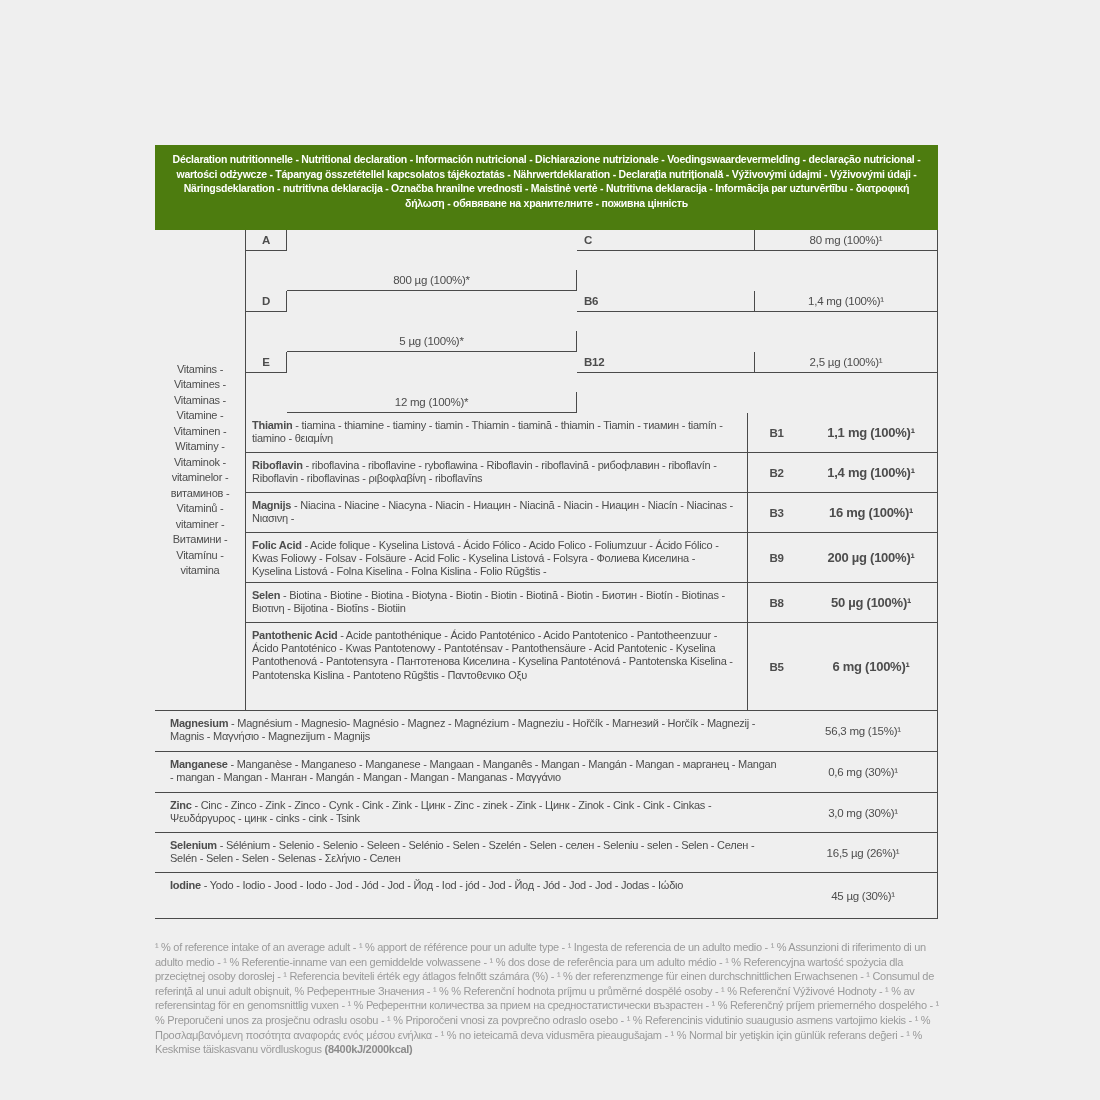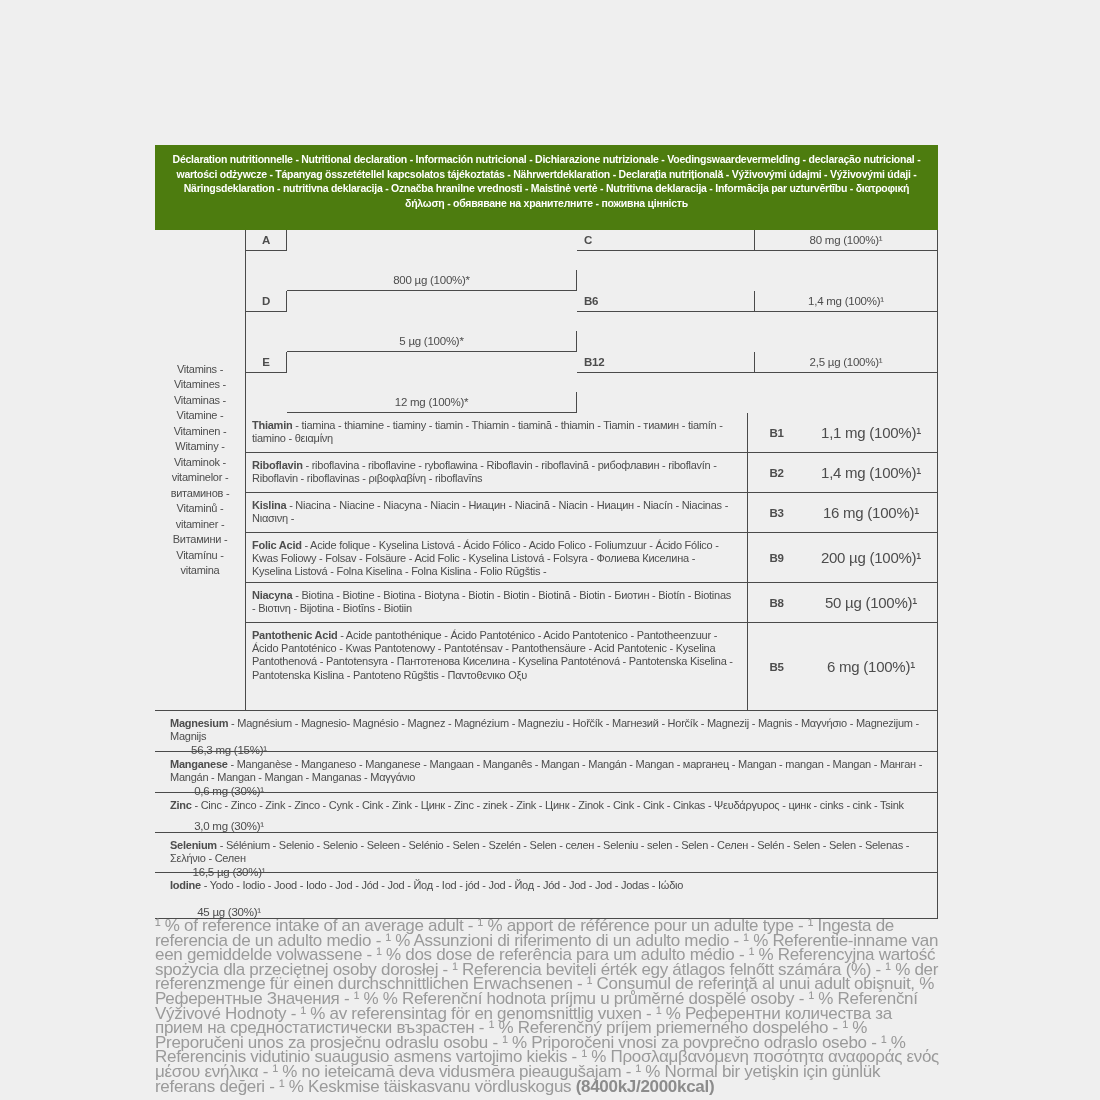--- a/index.html
+++ b/index.html
@@ -69,41 +69,41 @@
 
   .b-row { display:flex; border-bottom:1.5px solid #4a4a4a; }
   .b-row.last { border-bottom:none;justify-content:flex-end; }
   .b-text {
     flex:1; min-width:0;
     padding:6px 10px 0 6px;
     line-height:13.2px;
     border-right:1.5px solid #4a4a4a;
   }
   .b-code { width:57px; display:flex; align-items:center; justify-content:center; font-weight:700; font-size:11.5px; }
-  .b-val  { width:132px; display:flex; align-items:center; justify-content:center; font-size:15px; }
+  .b-val  { width:132px; display:flex; align-items:center; justify-content:center; font-size:13px;font-weight:bold; }
   .h40 { height:40px; } .h50 { height:50px; } .h87 { height:87px; }
 
-  .mineral-row { display:flex; border-bottom:1.5px solid #4a4a4a;flex-direction:column; }
+  .mineral-row { display:flex; border-bottom:1.5px solid #4a4a4a; }
   .mineral-row.last { border-bottom:none; }
   .m41 { height:41px; } .m40 { height:40px; } .m45 { height:45px; }
   .mineral-text {
     flex:1; min-width:0;
     padding:6px 10px 0 15px;
     line-height:13.4px;
   }
   .mineral-val { width:148px; display:flex; align-items:center; justify-content:center; font-size:11.5px; }
 
   b.nm { font-weight:700; }
 
   
   .footnote {
-    margin-top:0;
+    margin-top:21px;
     width:786px;
     color:#9a9a9a;
-    font-size:17px;
+    font-size:11px;
     line-height:14.6px;
     letter-spacing:-0.3px;
   }
   .footnote b { font-weight:700; color:#8c8c8c; }
 </style>
 </head>
 <body>
 
 <div class="sheet">
 
@@ -156,33 +156,33 @@
           <div class="b-val">1,1 mg (100%)¹</div>
         </div>
 
         <div class="b-row h40">
           <div class="b-text"><b class="nm">Riboflavin</b><span> - riboflavina - riboflavine - ryboflawina - Riboflavin - riboflavină - рибофлавин - riboflavín - Riboflavin - riboflavinas - ριβοφλαβίνη - riboflavīns</span></div>
           <div class="b-code">B2</div>
           <div class="b-val">1,4 mg (100%)¹</div>
         </div>
 
         <div class="b-row h40">
-          <div class="b-text"><b class="nm">Kislina</b><span> - Niacina - Niacine - Niacyna - Niacin - Ниацин - Niacină - Niacin - Ниацин - Niacín - Niacinas - Νιασινη -</span></div>
+          <div class="b-text"><b class="nm">Magnijs</b><span> - Niacina - Niacine - Niacyna - Niacin - Ниацин - Niacină - Niacin - Ниацин - Niacín - Niacinas - Νιασινη -</span></div>
           <div class="b-code">B3</div>
           <div class="b-val">16 mg (100%)¹</div>
         </div>
 
         <div class="b-row h50">
           <div class="b-text"><b class="nm">Folic Acid</b><span> - Acide folique - Kyselina Listová - Ácido Fólico - Acido Folico - Foliumzuur - Ácido Fólico - Kwas Foliowy - Folsav - Folsäure - Acid Folic - Kyselina Listová - Folsyra - Фолиева Киселина - Kyselina Listová - Folna Kiselina - Folna Kislina - Folio Rūgštis -</span></div>
           <div class="b-code">B9</div>
           <div class="b-val">200 µg (100%)¹</div>
         </div>
 
         <div class="b-row h40">
-          <div class="b-text"><b class="nm">Niacyna</b><span> - Biotina - Biotine - Biotina - Biotyna - Biotin - Biotin - Biotină - Biotin - Биотин - Biotín - Biotinas - Βιοτινη - Bijotina - Biotīns - Biotiin</span></div>
+          <div class="b-text"><b class="nm">Selen</b><span> - Biotina - Biotine - Biotina - Biotyna - Biotin - Biotin - Biotină - Biotin - Биотин - Biotín - Biotinas - Βιοτινη - Bijotina - Biotīns - Biotiin</span></div>
           <div class="b-code">B8</div>
           <div class="b-val">50 µg (100%)¹</div>
         </div>
 
         <div class="b-row h87 last">
           <div class="b-text"><b class="nm">Pantothenic Acid</b><span> - Acide pantothénique - Ácido Pantoténico - Acido Pantotenico - Pantotheenzuur - Ácido Pantoténico - Kwas Pantotenowy - Pantoténsav - Pantothensäure - Acid Pantotenic - Kyselina Pantothenová - Pantotensyra - Пантотенова Киселина - Kyselina Pantoténová - Pantotenska Kiselina - Pantotenska Kislina - Pantoteno Rūgštis - Παντοθενικο Οξυ</span></div>
           <div class="b-code">B5</div>
           <div class="b-val">6 mg (100%)¹</div>
         </div>
 
@@ -202,21 +202,21 @@
       </div>
 
 
       <div class="mineral-row m40">
         <div class="mineral-text"><b class="nm">Zinc</b><span> - Cinc - Zinco - Zink - Zinco - Cynk - Cink - Zink - Цинк - Zinc - zinek - Zink - Цинк - Zinok - Cink - Cink - Cinkas - Ψευδάργυρος - цинк - cinks - cink - Tsink</span></div>
         <div class="mineral-val">3,0 mg (30%)¹</div>
       </div>
 
       <div class="mineral-row m40">
         <div class="mineral-text"><b class="nm">Selenium</b><span> - Sélénium - Selenio - Selenio - Seleen - Selénio - Selen - Szelén - Selen - селен - Seleniu - selen - Selen - Селен - Selén - Selen - Selen - Selenas - Σελήνιο - Селен</span></div>
-        <div class="mineral-val">16,5 µg (30%)¹</div>
+        <div class="mineral-val">16,5 µg (26%)¹</div>
       </div>
 
       <div class="mineral-row m45 last">
         <div class="mineral-text"><b class="nm">Iodine</b><span> - Yodo - Iodio - Jood - Iodo - Jod - Jód - Jod - Йод - Iod - jód - Jod - Йод - Jód - Jod - Jod - Jodas - Ιώδιο</span></div>
         <div class="mineral-val">45 µg (30%)¹</div>
       </div>
 
     </div>
   </div>
 

